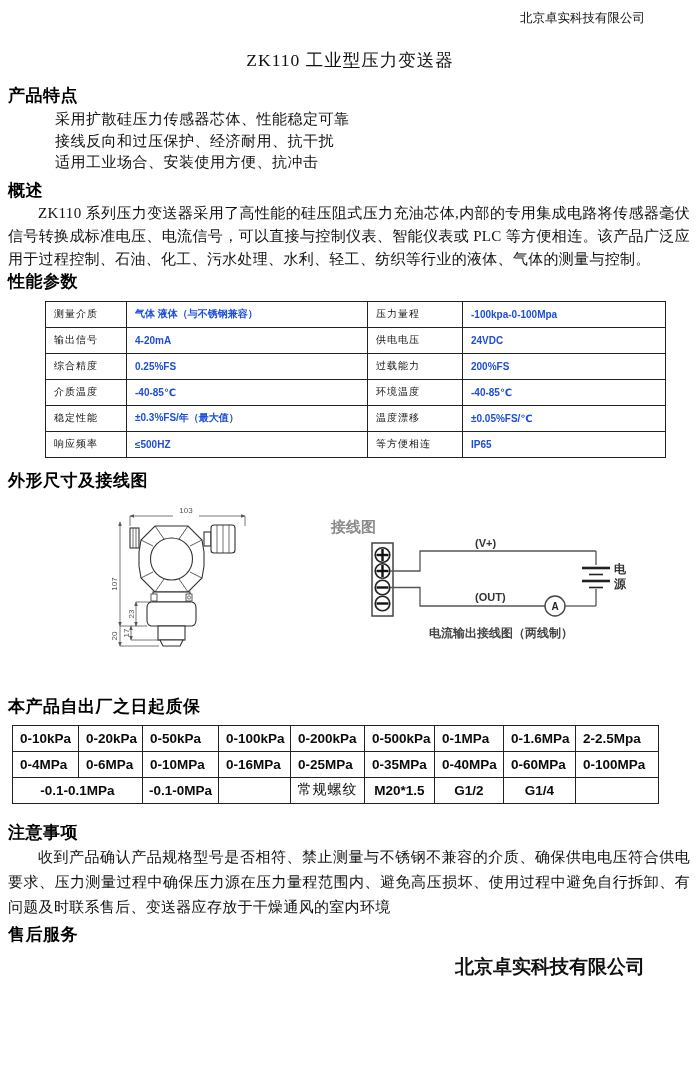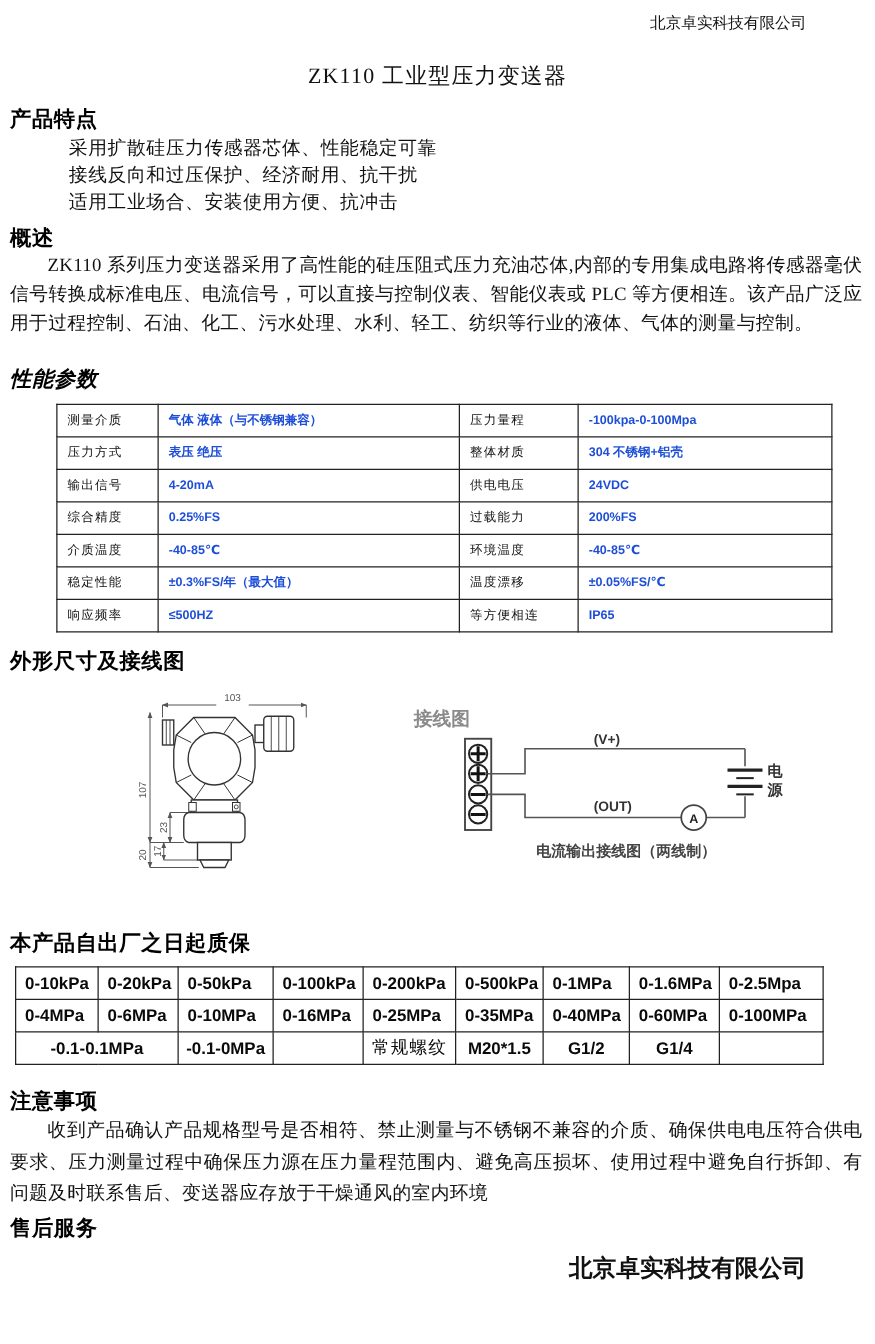--- a/index.html
+++ b/index.html
@@ -13,21 +13,21 @@
   .doc-header{font-size:12.5px;text-align:right;padding-right:55px;height:18px;}
   .doc-title{font-size:17.5px;text-align:center;margin-top:20px;height:24px;letter-spacing:1px;}
 
   .sec-h{
     font-family:"Liberation Sans","DejaVu Sans",sans-serif;
     font-weight:bold;font-size:17px;color:#000;
     padding-left:8px;height:22px;line-height:22px;letter-spacing:0.5px;
   }
   .h-features{margin-top:13px;}
   .h-overview{margin-top:6px;}
-  .h-specs{margin-top:22px;font-style:italic;}
+  .h-specs{}
   .h-drawing{margin-top:12px;}
   .h-ranges{margin-top:12px;}
   .h-notes{margin-top:18px;}
   .h-service{margin-top:4px;}
 
   .feature-list{list-style:none;margin:2px 0 0 0;padding:0 0 0 55px;}
   .feature-list li{font-size:15px;line-height:21.5px;letter-spacing:0.5px;}
 
   .para{
     font-size:15px;line-height:23px;margin:0;padding:0 10px 0 8px;
@@ -95,26 +95,20 @@
         <col style="width:241px">
         <col style="width:95px">
         <col style="width:203px">
       </colgroup>
     <tbody>
       <tr>
         <td class="lbl">测量介质</td>
         <td class="val">气体 液体（与不锈钢兼容）</td>
         <td class="lbl">压力量程</td>
         <td class="val">-100kpa-0-100Mpa</td>
-      </tr>
-      <tr>
-        <td class="lbl">压力方式</td>
-        <td class="val">表压   绝压</td>
-        <td class="lbl">整体材质</td>
-        <td class="val">304 不锈钢+铝壳</td>
       </tr>
       <tr>
         <td class="lbl">输出信号</td>
         <td class="val">4-20mA</td>
         <td class="lbl">供电电压</td>
         <td class="val">24VDC</td>
       </tr>
       <tr>
         <td class="lbl">综合精度</td>
         <td class="val">0.25%FS</td>
@@ -285,21 +279,21 @@
     <tbody>
       <tr>
         <td>0-10kPa</td>
         <td>0-20kPa</td>
         <td>0-50kPa</td>
         <td>0-100kPa</td>
         <td>0-200kPa</td>
         <td>0-500kPa</td>
         <td>0-1MPa</td>
         <td>0-1.6MPa</td>
-        <td>0-2.5Mpa</td>
+        <td>2-2.5Mpa</td>
       </tr>
       <tr>
         <td>0-4MPa</td>
         <td>0-6MPa</td>
         <td>0-10MPa</td>
         <td>0-16MPa</td>
         <td>0-25MPa</td>
         <td>0-35MPa</td>
         <td>0-40MPa</td>
         <td>0-60MPa</td>

